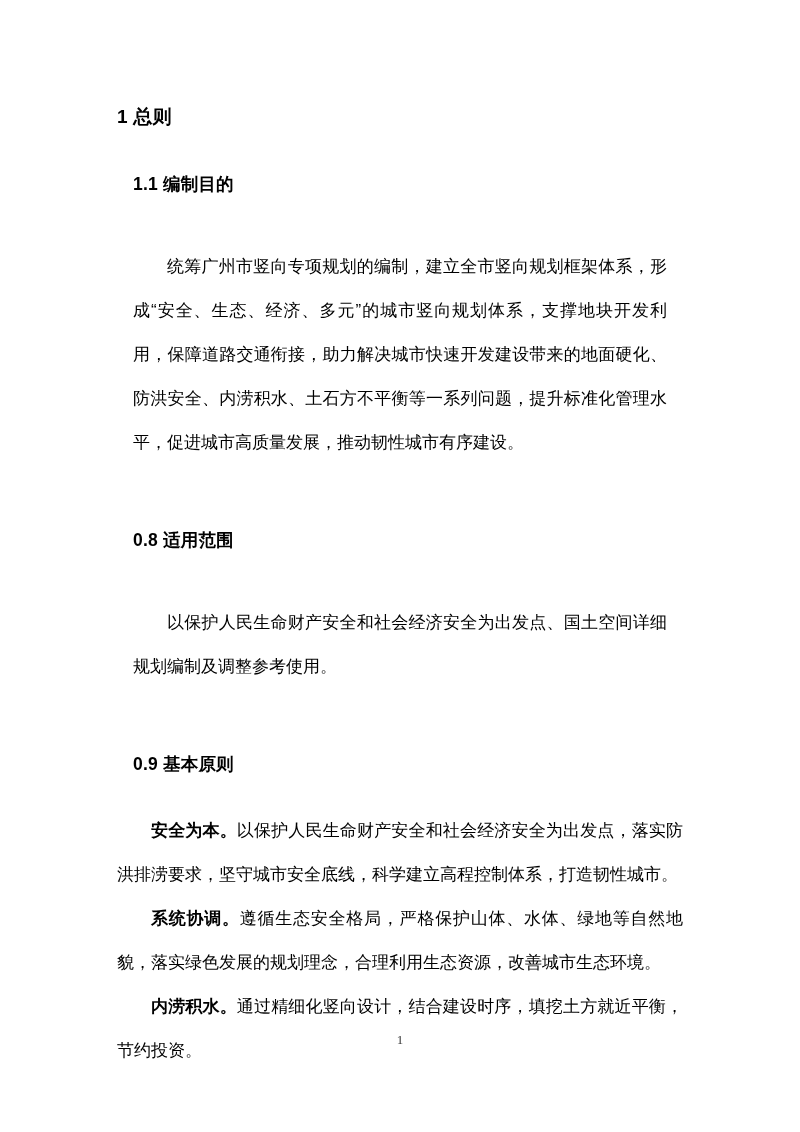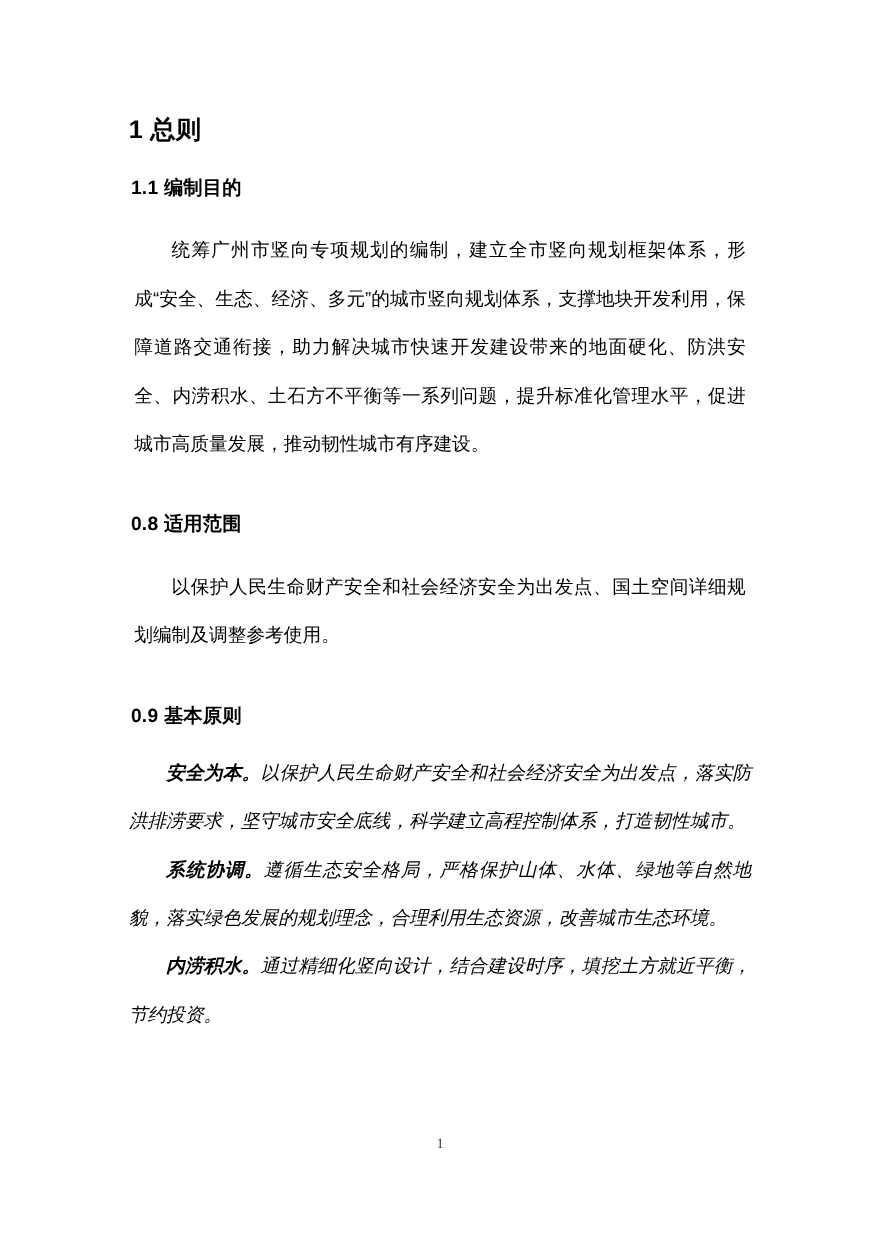--- a/index.html
+++ b/index.html
@@ -27,55 +27,54 @@
 
   .content {
     position: absolute;
     left: 117px;
     top: 104px;
     width: 566px;
   }
 
   
   h1.doc-h1 {
-    font-size: 23px;
+    font-size: 19px;
     font-weight: bold;
     line-height: 26px;
     margin: 0 0 0 0;
     padding: 0;
     letter-spacing: 0.2px;
   }
   h2.doc-h2 {
     font-size: 17.5px;
     font-weight: bold;
     line-height: 24px;
-    margin: 2px;
+    margin: 16px;
     padding: 0;
     letter-spacing: 0.2px;
   }
 
   .sp-h1-h2 { height: 26px; }
   .sp-h2-p  { height: 17px; }
   .sp-p-h2  { height: 31px; }
 
   
   p.doc-p {
     font-size: 17px;
     line-height: 44px;
-    margin: 5px;
+    margin: 16px;
     padding: 0;
     text-align: justify;
     text-justify: inter-ideograph;
     text-indent: 34px;
     letter-spacing: 0px;
     word-break: break-all;
   }
   p.doc-p.tight {
     margin: 0;
-    font-style: italic;
   }
   .lead {
     font-weight: bold;
   }
 
   
   .page-number {
     position: absolute;
     left: 0;
     top: 1031px;

